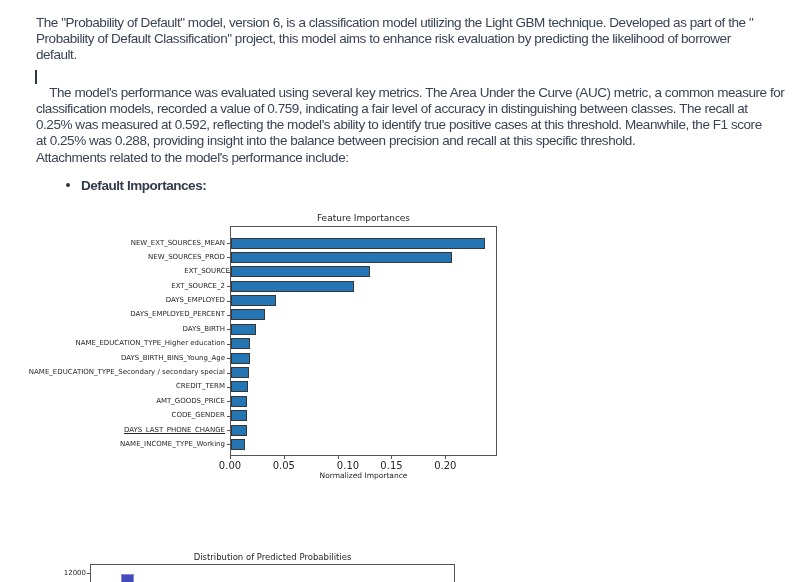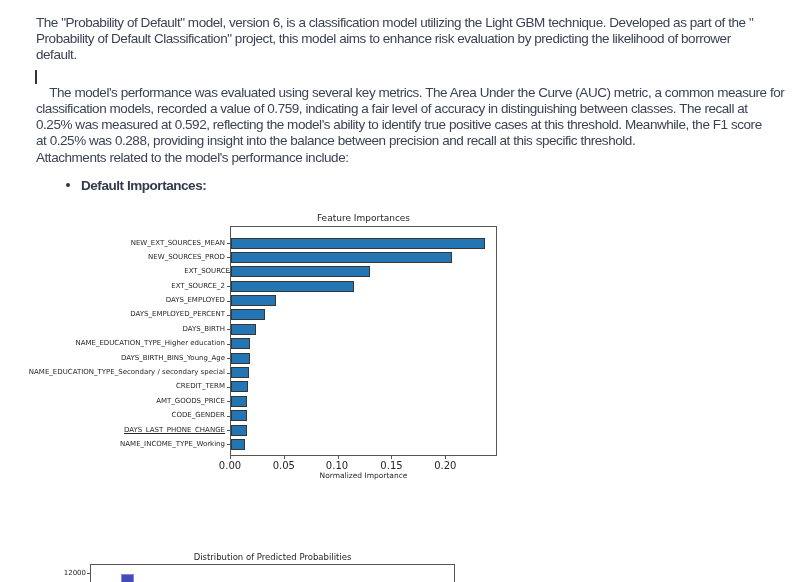--- a/index.html
+++ b/index.html
@@ -211,21 +211,21 @@
       <div class="ytickmark" style="left: 177px; top: 220.07px;"></div>
       <div class="bar" style="left: 181px; top: 214.57px; width: 16px;"></div>
       <div class="cat-label" style="right: 275px; top: 229.96px;">NAME_INCOME_TYPE_Working</div>
       <div class="ytickmark" style="left: 177px; top: 234.46px;"></div>
       <div class="bar" style="left: 181px; top: 228.96px; width: 14px;"></div>
       <div class="xtickmark" style="left: 180px; top: 246px;"></div>
       <div class="xticklabel" style="left: 167px; top: 250px;">0.00</div>
       <div class="xtickmark" style="left: 233.831px; top: 246px;"></div>
       <div class="xticklabel" style="left: 220.831px; top: 250px;">0.05</div>
       <div class="xtickmark" style="left: 287.661px; top: 246px;"></div>
-      <div class="xticklabel" style="left: 274px; top: 250px;">0.10</div>
+      <div class="xticklabel" style="left: 285px; top: 250px;">0.10</div>
       <div class="xtickmark" style="left: 341.492px; top: 246px;"></div>
       <div class="xticklabel" style="left: 328.492px; top: 250px;">0.15</div>
       <div class="xtickmark" style="left: 395.323px; top: 246px;"></div>
       <div class="xticklabel" style="left: 382.323px; top: 250px;">0.20</div>
     </figure>
 
 
   <figure class="fig fig2">
     <div class="ftitle">Distribution of Predicted Probabilities</div>
     <div class="plotbox2">

